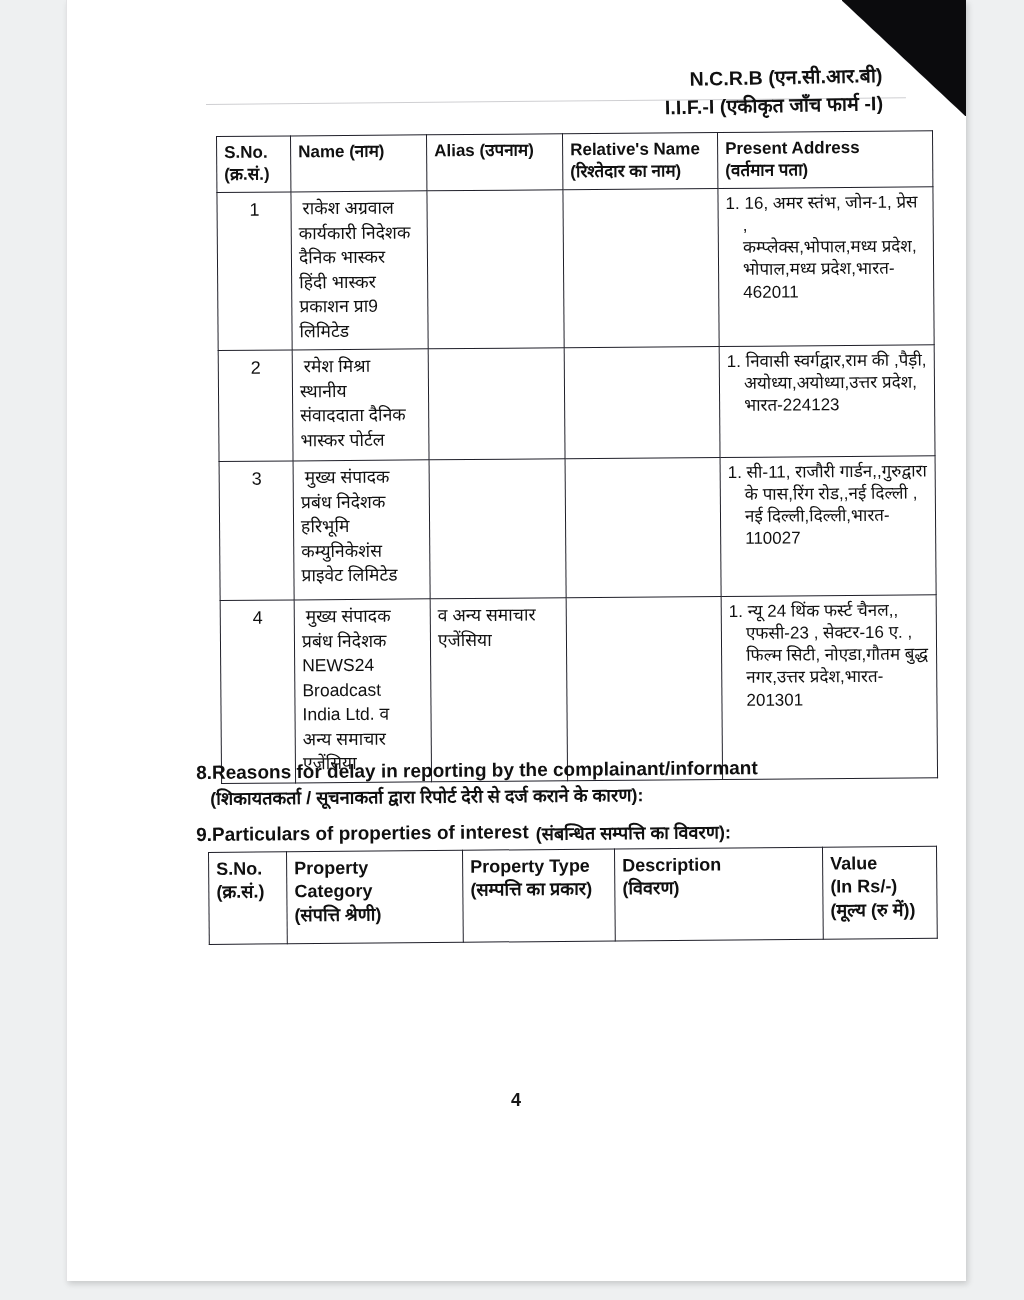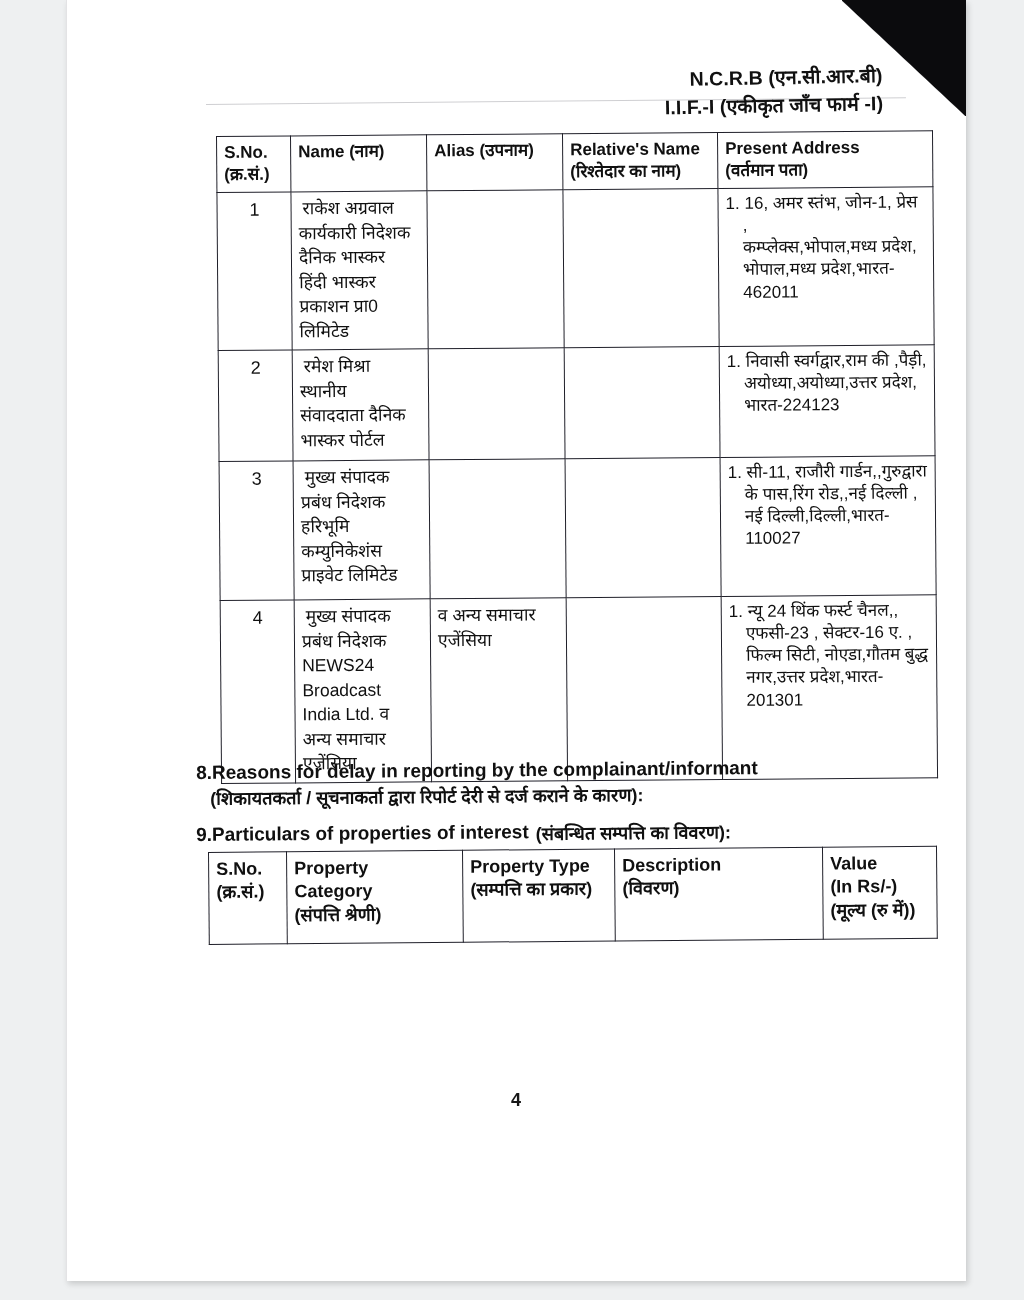--- a/index.html
+++ b/index.html
@@ -257,21 +257,21 @@
           </th>
         </tr>
       </thead>
       <tbody>
         <tr class="r1">
           <td class="sno-cell">1</td>
           <td><span class="name-lines">राकेश अग्रवाल
 कार्यकारी  निदेशक
 दैनिक भास्कर
 हिंदी भास्कर
-प्रकाशन प्रा0
+प्रकाशन प्रा9
 लिमिटेड</span></td>
           <td><span class="alias-lines"></span></td>
           <td><span class="alias-lines"></span></td>
           <td class="addr-cell">
               <span class="addr-body">1. 16, अमर स्तंभ, जोन-1, प्रेस ,
 कम्प्लेक्स,भोपाल,मध्य प्रदेश,
 भोपाल,मध्य प्रदेश,भारत-
 462011</span>
             </td>
         </tr>

